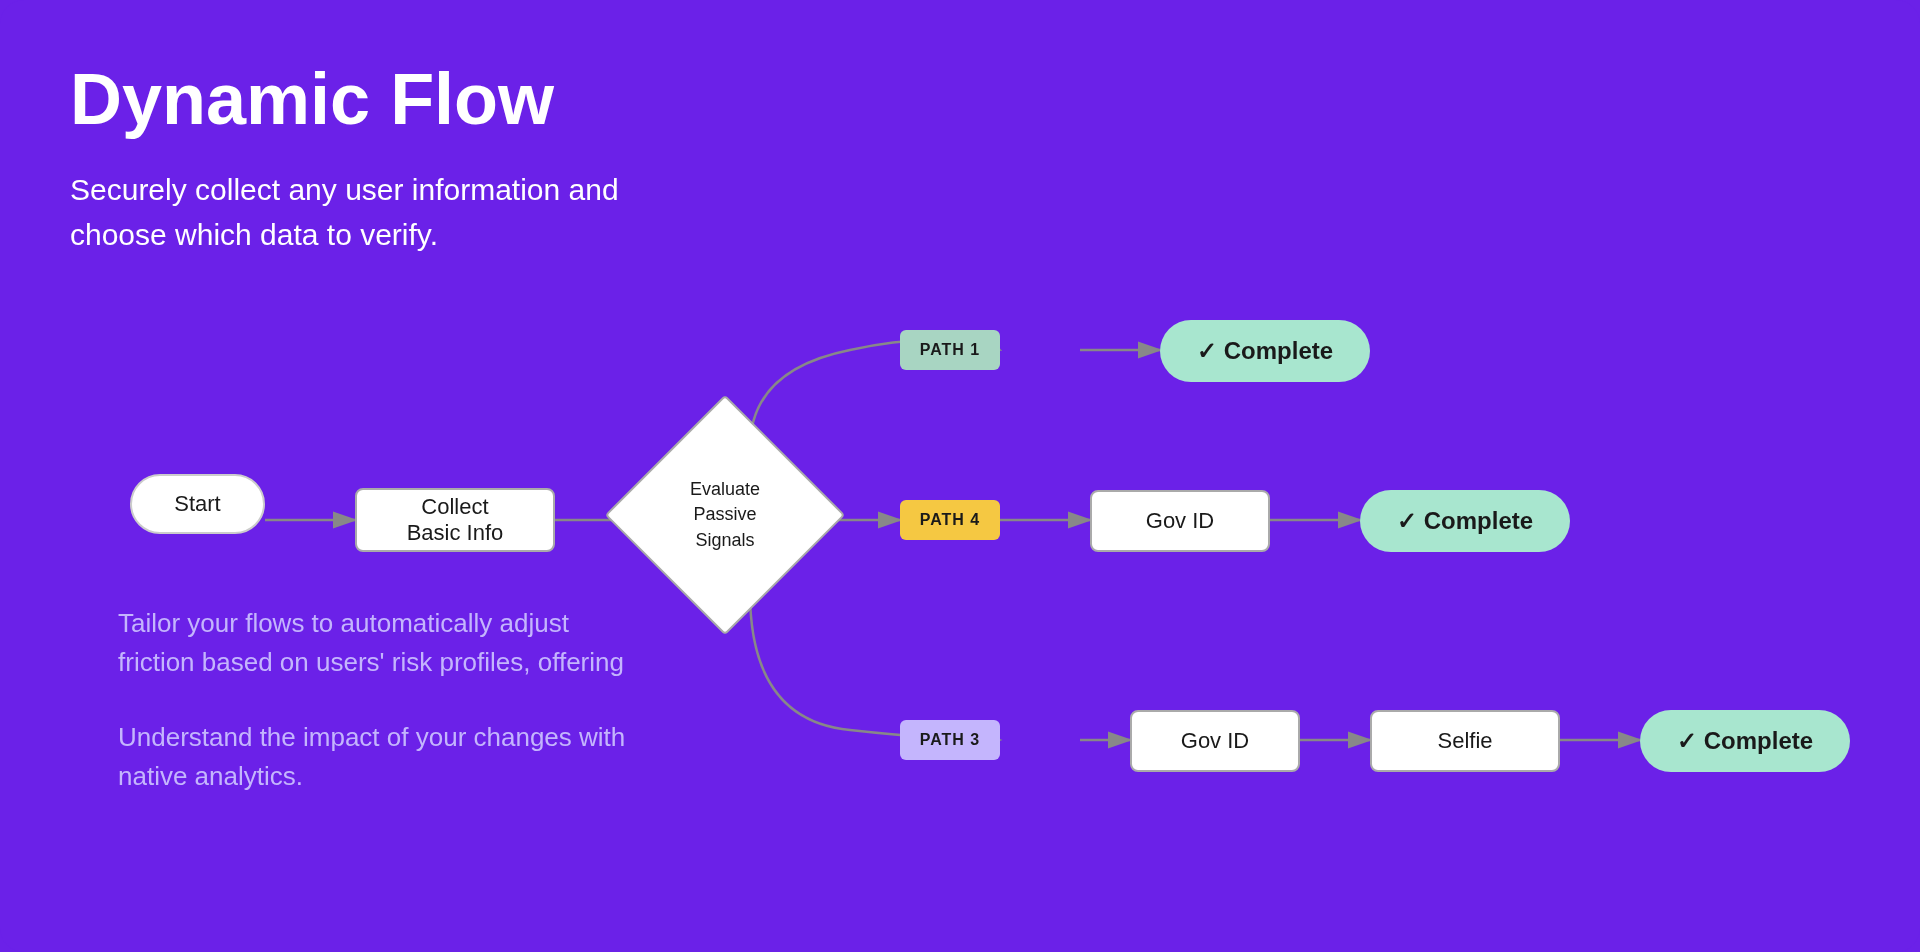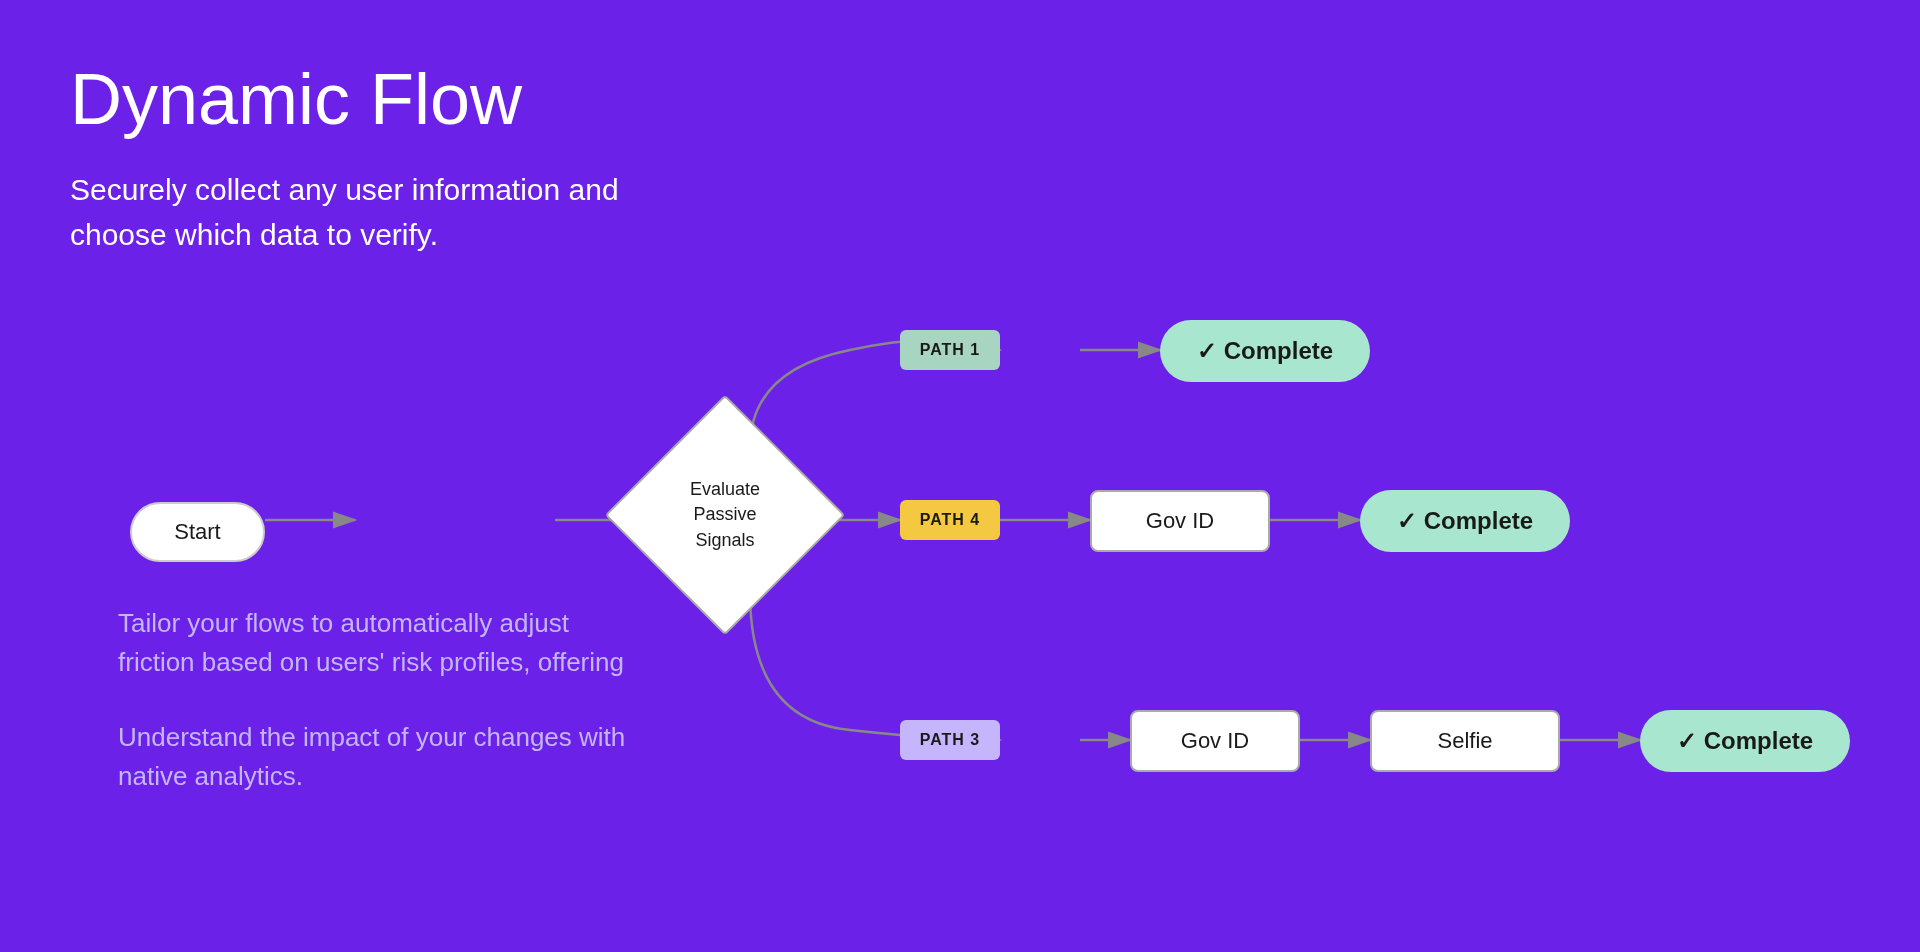--- a/index.html
+++ b/index.html
@@ -16,21 +16,21 @@
       width: 100%;
       height: 100%;
       background: #6B21E8;
       border-radius: 24px;
       padding: 60px 70px;
       position: relative;
     }
 
     .title {
       font-size: 72px;
-      font-weight: 400;
+      font-weight: 700;
       color: #ffffff;
       margin-bottom: 28px;
       line-height: 1.1;
     }
 
     .subtitle {
       font-size: 30px;
       color: #ffffff;
       line-height: 1.5;
       margin-bottom: 26px;
@@ -186,24 +186,28 @@
 
       <line x1="1200" y1="290" x2="1290" y2="290" stroke="#888" stroke-width="2.5" marker-end="url(#arrowhead)"></line>
 
       <line x1="1010" y1="510" x2="1060" y2="510" stroke="#888" stroke-width="2.5" marker-end="url(#arrowhead)"></line>
 
       <line x1="1230" y1="510" x2="1300" y2="510" stroke="#888" stroke-width="2.5" marker-end="url(#arrowhead)"></line>
 
       <line x1="1490" y1="510" x2="1570" y2="510" stroke="#888" stroke-width="2.5" marker-end="url(#arrowhead)"></line>
     </svg>
 
-    <div class="node node-oval" style="position:absolute; left:60px; top:272px; width:135px; height:60px;">
+    <div class="node node-oval" style="position:absolute; left:60px; top:244px; width:135px; height:60px;">
       <span>Start</span>
     </div>
 
+    <div class="node node-rect" style="position:absolute; left:285px; top:258px; width:200px; height:64px;">
+      <span style="white-space: pre-line;">Collect
+Basic Info</span>
+    </div>
 
     <div class="node-diamond-wrapper" style="position:absolute; left:570px; top:200px; width:170px; height:170px;">
       <div class="node-diamond"></div>
       <div class="node-diamond-text">
         <span>Evaluate<br>Passive<br>Signals</span>
       </div>
     </div>
 
     <div class="path-badge path-1-badge" style="position:absolute; left:830px; top:100px; width:100px; height:40px;">
       <span>PATH 1</span>

